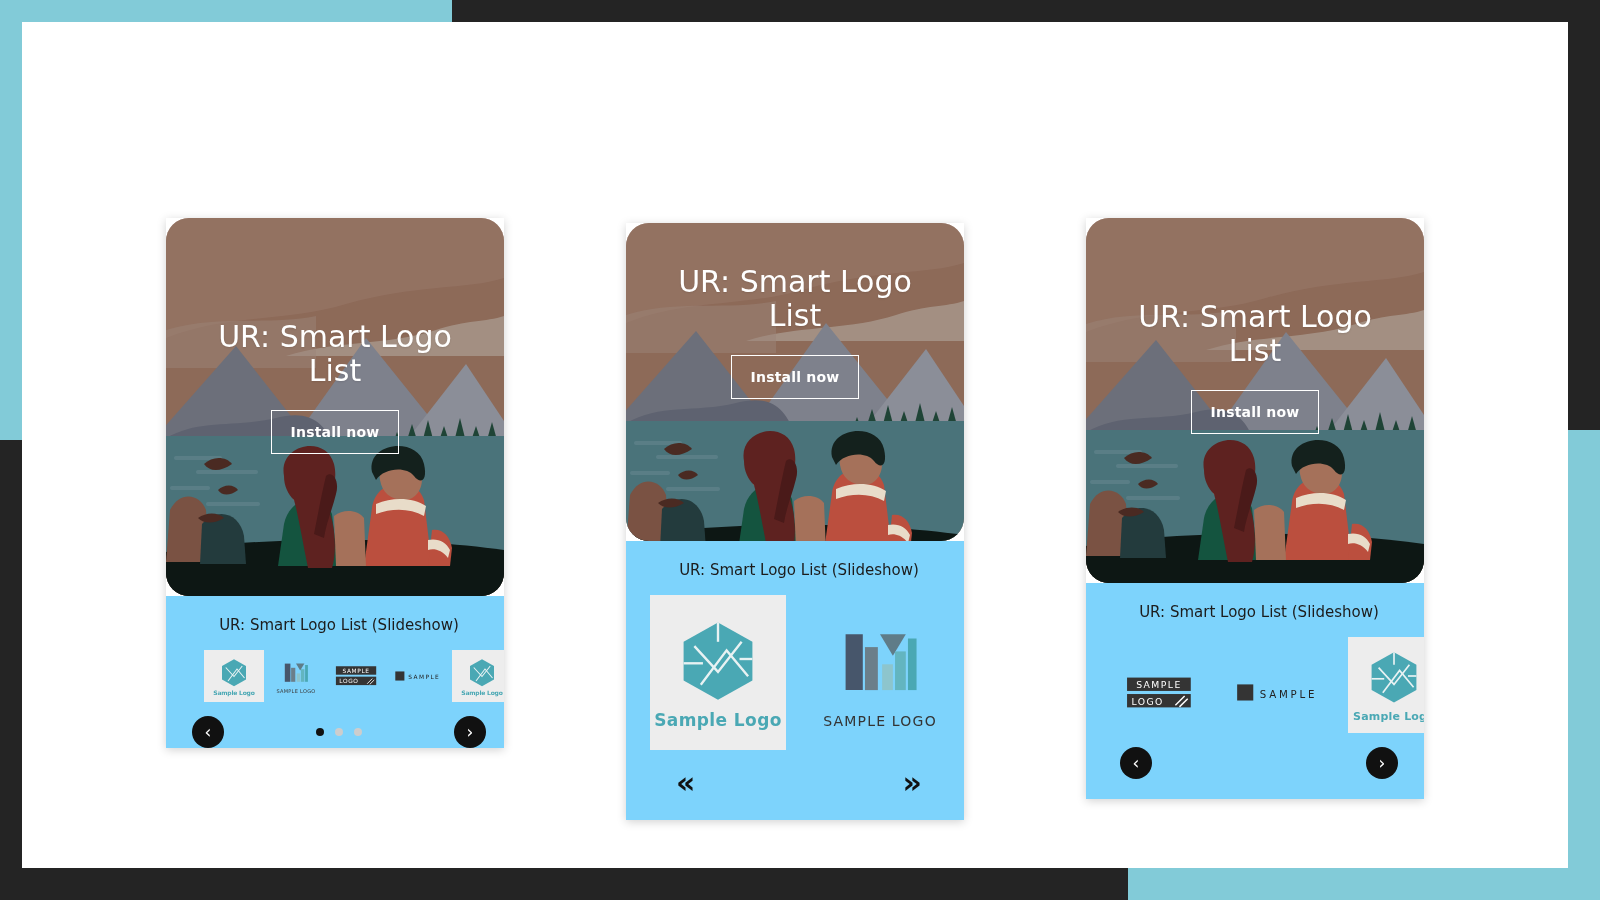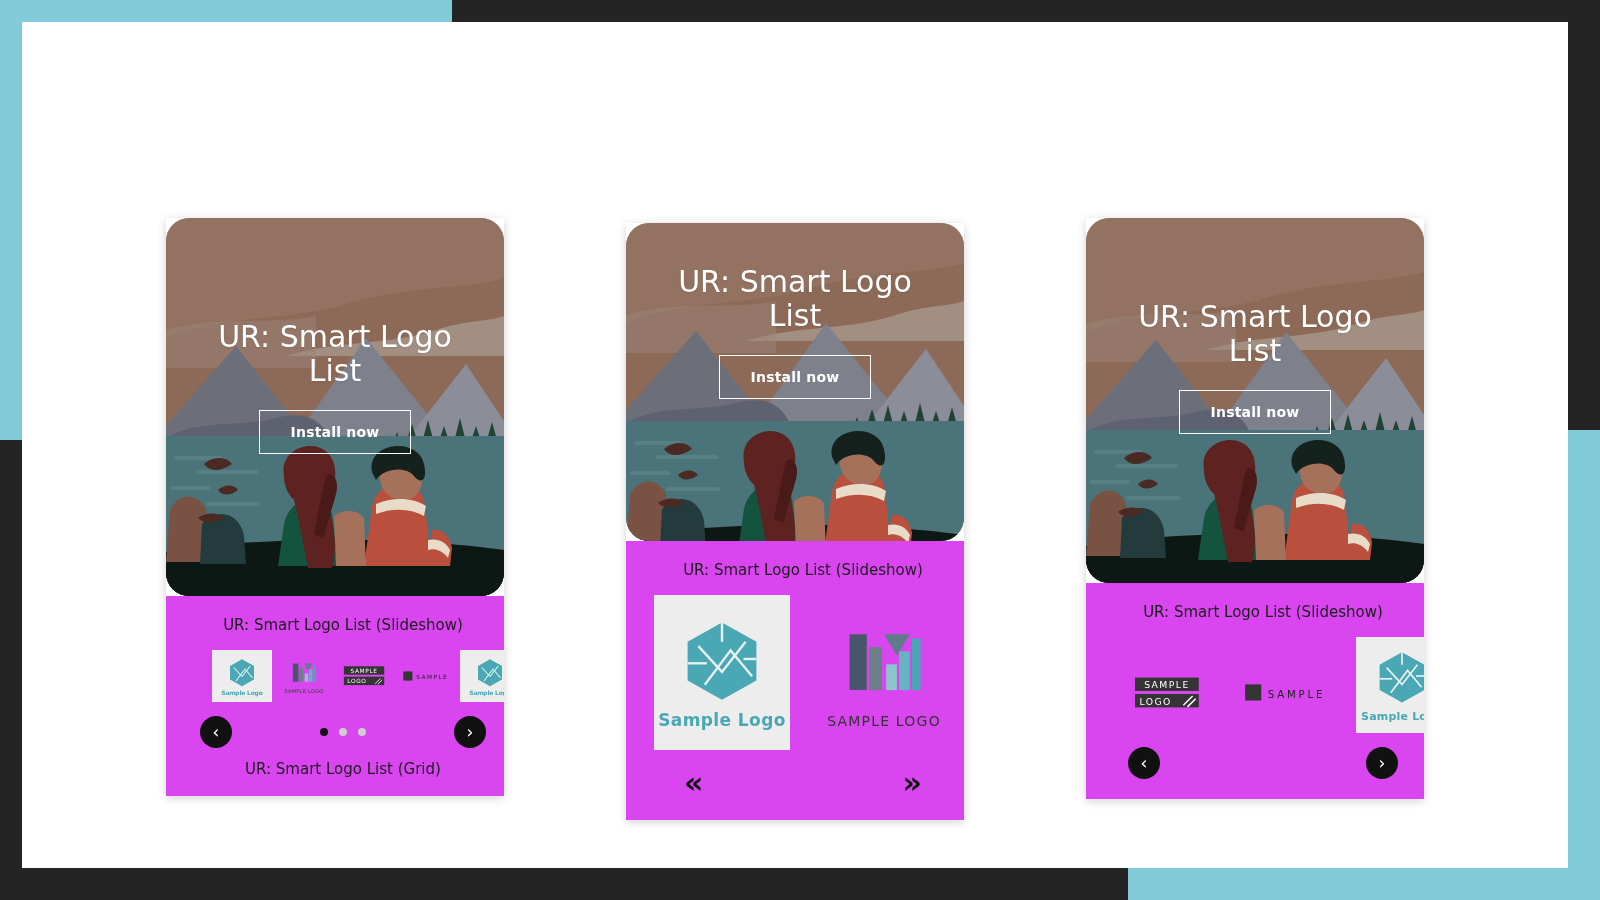--- a/index.html
+++ b/index.html
@@ -102,29 +102,29 @@
     width: 260px;
     text-shadow: 0 1px 2px rgba(0,0,0,0.10);
   }
   .hero-btn {
     margin-top: 22px;
     border: 1.5px solid #ffffff;
     color: #ffffff;
     font-size: 14px;
     font-weight: bold;
     padding: 13px 0;
-    width: 152px;
+    width: 128px;
     text-align: center;
     background: transparent;
     cursor: pointer;
     letter-spacing: 0.2px;
   }
 
   
-  .card-body { background: #d946ef; padding: 16px 0 0 16px; }
+  .card-body { background: #7dd3fc; padding: 16px 0 0 8px; }
   .section-label {
     text-align: center;
     font-size: 15px;
     color: #1c1c1c;
     padding: 4px 0 0 0;
   }
   .section-label.bottom { padding: 12px 0 18px 0; }
 
   
   .logo-strip {
@@ -308,21 +308,20 @@
         <div class="nav-row">
           <div class="nav-circle">‹</div>
           <div class="dots">
             <span class="dot active"></span>
             <span class="dot"></span>
             <span class="dot"></span>
           </div>
           <div class="nav-circle">›</div>
         </div>
 
-        <div class="section-label bottom">UR: Smart Logo List (Grid)</div>
       </div>
     </div>
 
     <div class="card c2">
       <div class="hero">
         <svg viewBox="0 20 338 318" preserveAspectRatio="xMidYMid slice">
           <defs>
               <clipPath id="cl2">
                 <rect x="0" y="20" width="338" height="318"></rect>
               </clipPath>

